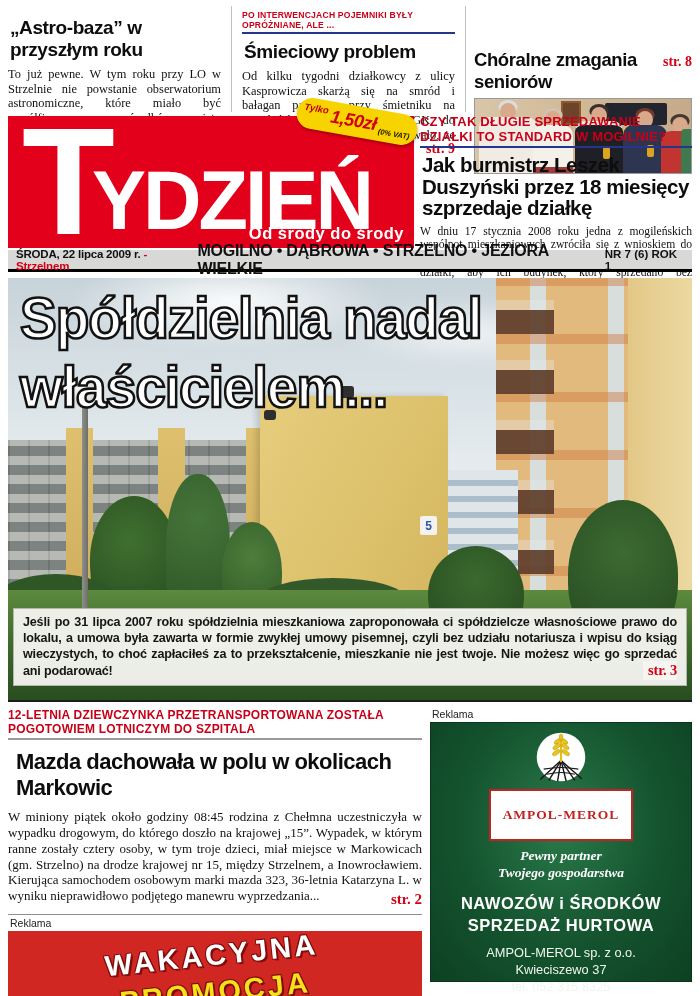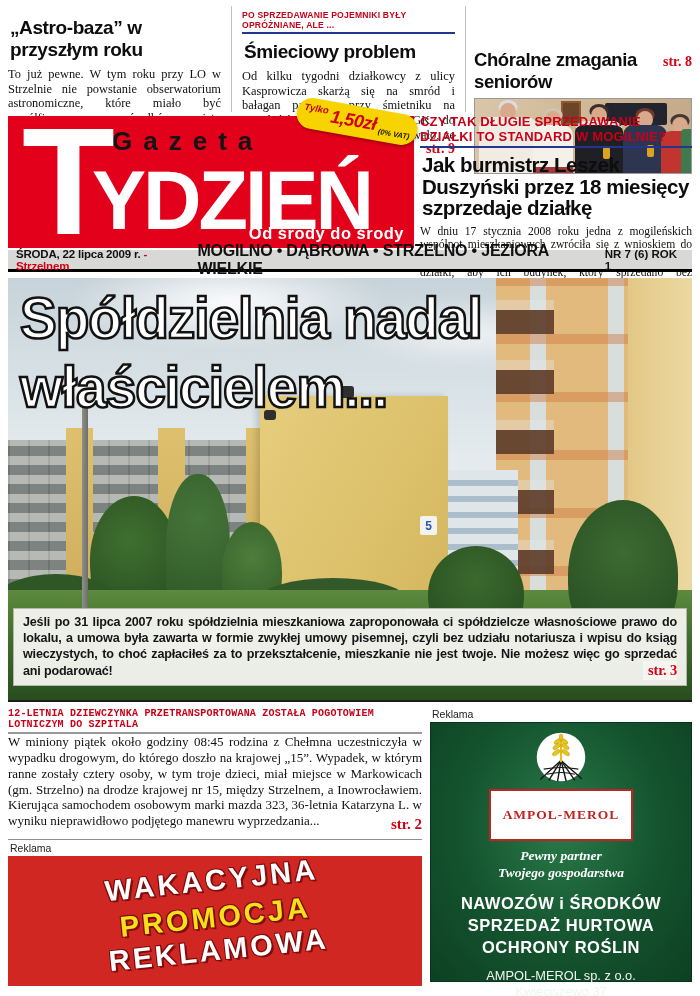--- a/index.html
+++ b/index.html
@@ -98,21 +98,21 @@
   .hero-headline{position:absolute;left:12px;top:6px;font-weight:800;color:#fff;
     font-size:55px;letter-spacing:-1px;line-height:1.22;-webkit-text-stroke:2.5px #121212;
     text-shadow:0 0 1px rgba(0,0,0,.4);transform:scaleY(1.03);transform-origin:top left;}
   .hero-caption{position:absolute;left:5px;right:5px;bottom:14px;background:rgba(246,246,241,.95);
     border:1px solid #b5b5ad;padding:5px 9px 6px 9px;font-weight:bold;font-size:12.6px;line-height:1.3;
     letter-spacing:-.2px;text-align:justify;color:#151515;}
   .hero-caption .pageref{position:absolute;right:9px;bottom:5px;font-size:14.5px;background:rgba(246,246,241,.95);padding-left:5px;}
 
   
   .crash{position:absolute;left:8px;top:708px;width:414px;}
-  .crash .kicker{border-bottom:2px solid #9a9a9a;font-size:10px;font-family:Liberation Mono, monospace;}
+  .crash .kicker{border-bottom:2px solid #9a9a9a;font-size:12px;}
   .crash-headline{font-size:22px;font-weight:bold;letter-spacing:-.5px;margin:9px 0 8px 8px;color:#0d0d0d;}
   .crash-body{font-family:"Liberation Serif",serif;font-size:13px;line-height:1.22;text-align:justify;position:relative;}
   .crash-body .pageref{position:absolute;right:0;bottom:-4px;background:#fff;padding-left:5px;font-size:15px;}
   .crash-rule{border-top:1px solid #8f8f8f;margin:10px 0 2px 0;}
   .reklama-label{font-size:10.5px;color:#222;margin:2px 0 2px 2px;}
 
   
   .promo{margin-top:1px;height:130px;background:var(--ad-red);position:relative;overflow:hidden;color:#fff;}
   .promo-lines{position:absolute;left:0;right:0;top:8px;transform:rotate(-6deg);text-align:center;}
   .promo-w{font-weight:800;font-size:29px;letter-spacing:3px;
@@ -138,21 +138,21 @@
 
 <div class="teasers">
   <div class="tcol tcol1">
     <div class="t-headline">„Astro-baza” w przyszłym roku</div>
     <div class="t-body">
       <span>To już pewne. W tym roku przy LO w Strzelnie nie powstanie obserwatorium astronomiczne, które miało być współfinansowane ze środków powiatu mogileńskiego, jednak jest szansa na budowę w przyszłym roku.</span>
       <span class="pageref">str. 6</span>
     </div>
   </div>
   <div class="tcol tcol2">
-    <span class="kicker">PO SPRZEDAWANIE POJEMNIKI BYŁY OPRÓŻNIANE, ALE ...</span>
+    <span class="kicker">PO INTERWENCJACH POJEMNIKI BYŁY OPRÓŻNIANE, ALE ...</span>
     <div class="t-headline">Śmieciowy problem</div>
     <div class="t-body">
       <span>Od kilku tygodni działkowcy z ulicy Kasprowicza skarżą się na smród i bałagan panujący przy śmietniku na mogileńskim „targowisku”. MPGK, do którego należą pojemniki, obiecywało, że sprawę rozwiąże. Jednak...</span>
       <span class="pageref">str. 9</span>
     </div>
   </div>
   <div class="tcol tcol3">
     <div class="t3-head">
       <div class="t-headline">Chóralne zmagania seniorów</div>
       <span class="pageref">str. 8</span>
@@ -187,21 +187,20 @@
           <div class="torso" style="background:#c23430;"></div>
       </div>
       <div class="abs" style="right:0;bottom:0;width:10px;height:44px;background:#3f7a4f;border-radius:4px 0 0 0;"></div>
       <div class="abs" style="left:128px;bottom:14px;width:7px;height:12px;background:#d9a520;border-radius:2px;"></div>
       <div class="abs" style="left:172px;bottom:16px;width:7px;height:12px;background:#d9a520;border-radius:2px;"></div>
     </div>
   </div>
 </div>
 
 <div class="masthead">
-  <div class="m-gazeta">Gazeta</div>
   <div class="m-T">T</div>
   <div class="m-title">YDZIEŃ</div>
   <div class="m-tagline">Od środy do środy</div>
 </div>
 <div class="badge">
   <span class="b1">Tylko</span>
   <span class="b2">1,50zł</span>
   <span class="b3">(0% VAT)</span>
 </div>
 
@@ -278,20 +277,21 @@
   </div>
 
   <div class="hero-caption">
     <span>Jeśli po 31 lipca 2007 roku spółdzielnia mieszkaniowa zaproponowała ci spółdzielcze własnościowe prawo do lokalu, a umowa była zawarta w formie zwykłej umowy pisemnej, czyli bez udziału notariusza i wpisu do ksiąg wieczystych, to choć zapłaciłeś za to przekształcenie, mieszkanie nie jest twoje. Nie możesz więc go sprzedać ani podarować!</span>
     <span class="pageref">str. 3</span>
   </div>
 </div>
 
 <div class="crash">
   <span class="kicker">12-LETNIA DZIEWCZYNKA PRZETRANSPORTOWANA ZOSTAŁA POGOTOWIEM LOTNICZYM DO SZPITALA</span>
+  <div class="crash-headline">Mazda dachowała w polu w okolicach Markowic</div>
   <div class="crash-body">
     <span>W miniony piątek około godziny 08:45 rodzina z Chełmna uczestniczyła w wypadku drogowym, do którego doszło na krajowej „15”. Wypadek, w którym ranne zostały cztery osoby, w tym troje dzieci, miał miejsce w Markowicach (gm. Strzelno) na drodze krajowej nr 15, między Strzelnem, a Inowrocławiem. Kierująca samochodem osobowym marki mazda 323, 36-letnia Katarzyna L. w wyniku nieprawidłowo podjętego manewru wyprzedzania...</span>
     <span class="pageref">str. 2</span>
   </div>
   <div class="crash-rule"></div>
   <div class="reklama-label">Reklama</div>
   <div class="promo">
     <div class="promo-lines">
       <div class="promo-w">WAKACYJNA</div>
       <div class="promo-line2">
@@ -334,21 +334,20 @@
       </svg>
     </div>
     <div><span class="ampol-brand">AMPOL-MEROL</span></div>
     <div class="ampol-slogan">
       <div>Pewny partner</div>
       <div>Twojego gospodarstwa</div>
     </div>
     <div class="ampol-offer">
       <div>NAWOZÓW i ŚRODKÓW</div>
       <div>SPRZEDAŻ HURTOWA</div>
-      <div>OCHRONY ROŚLIN</div>
     </div>
     <div class="ampol-contact">
       <div>AMPOL-MEROL sp. z o.o.</div>
       <div>Kwieciszewo 37</div>
       <div>tel. 052 315 8325</div>
       <div>www.ampol-merol.pl</div>
     </div>
   </div>
 </div>
 

